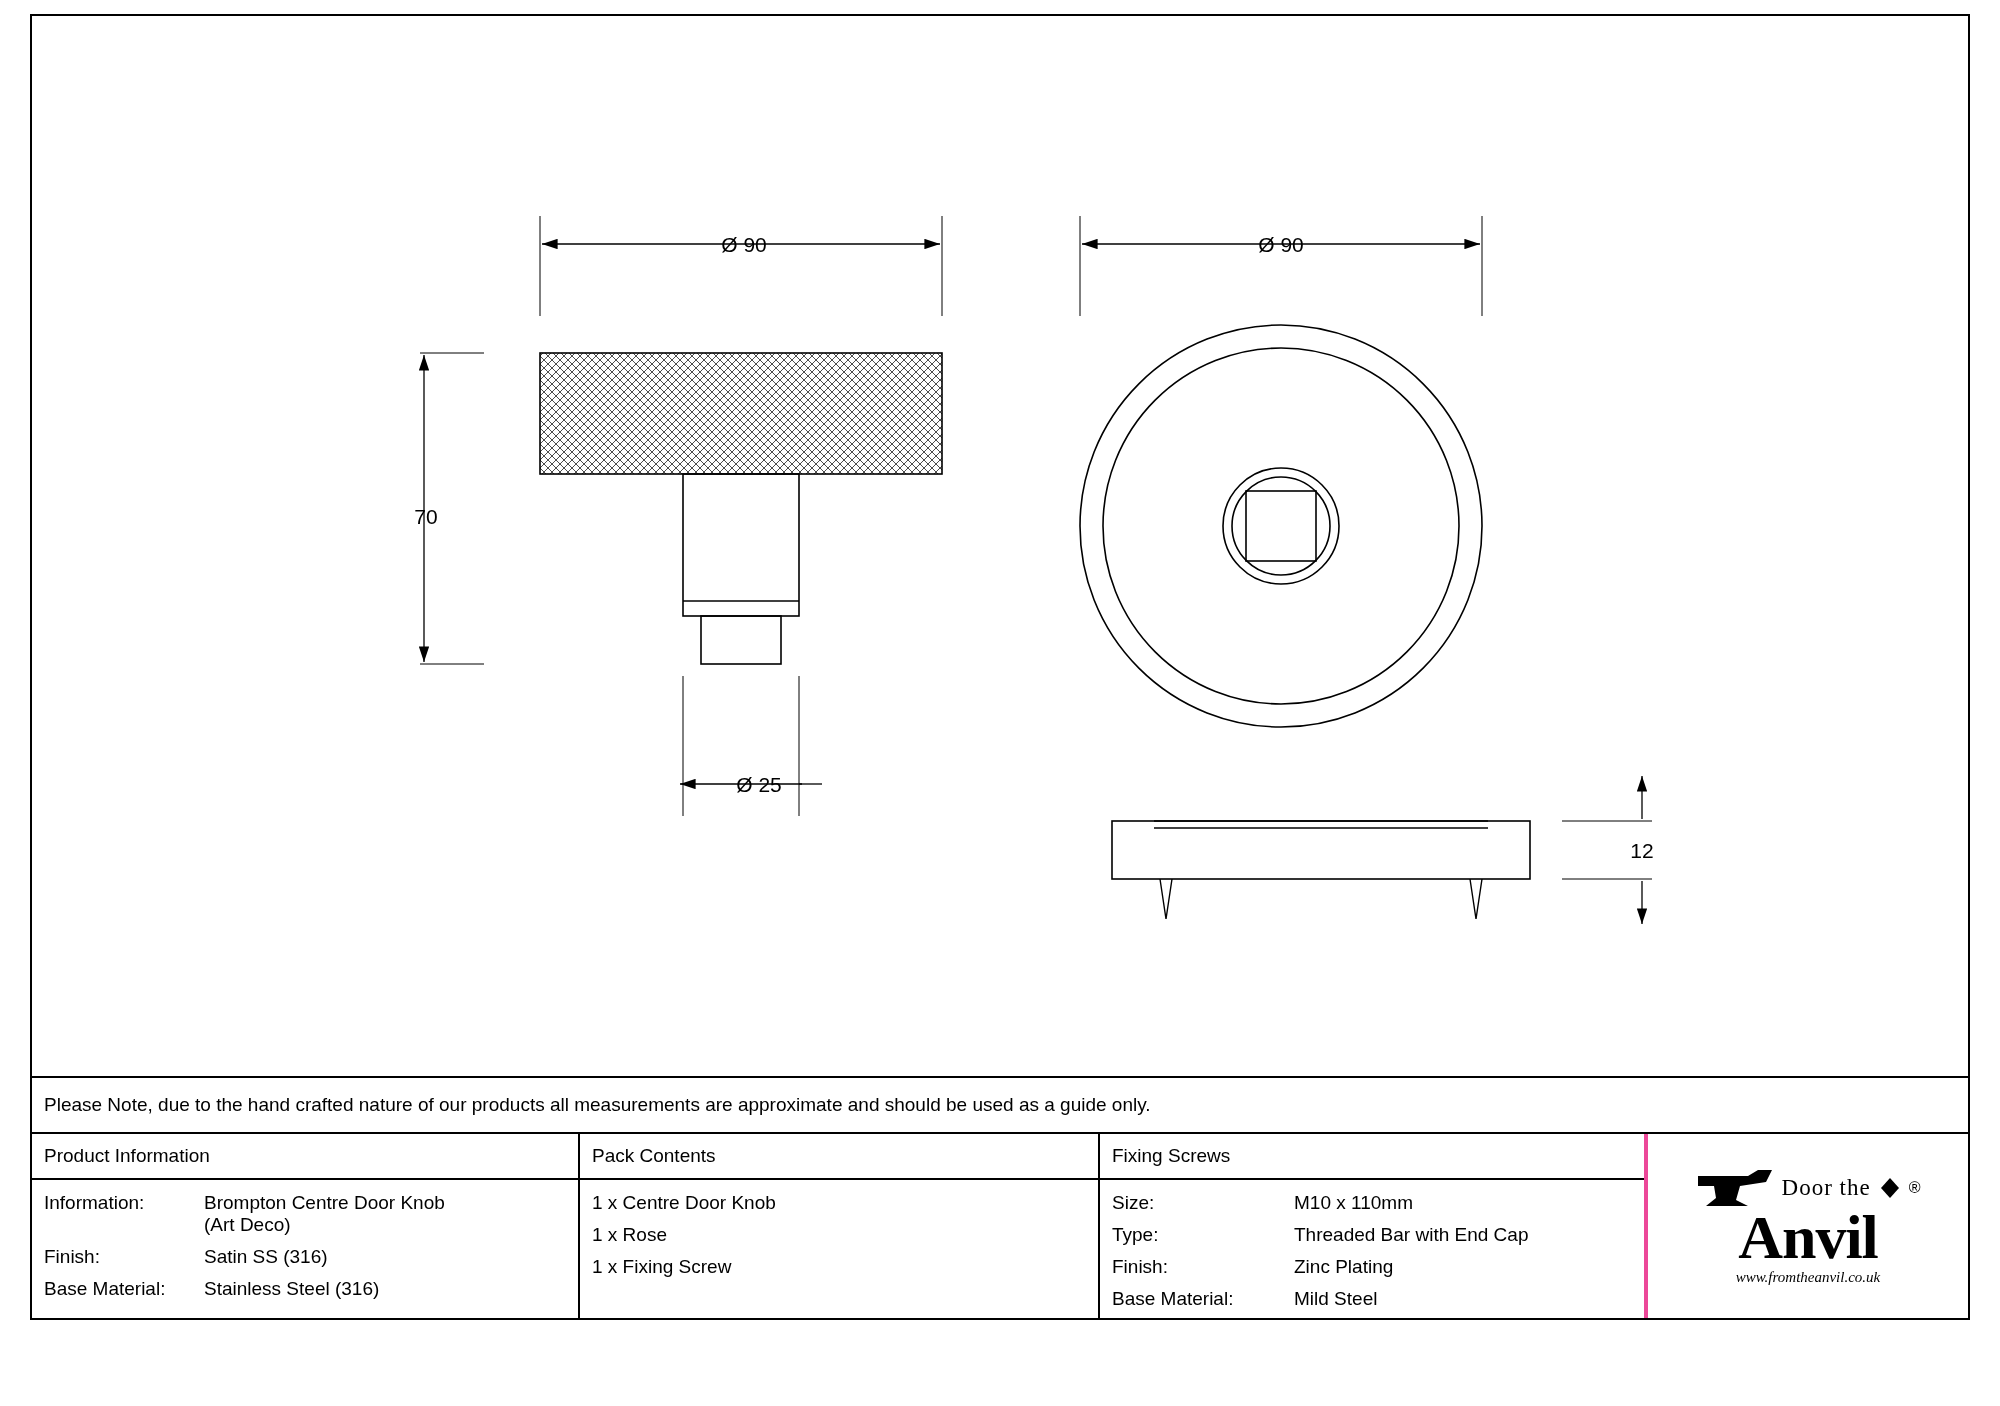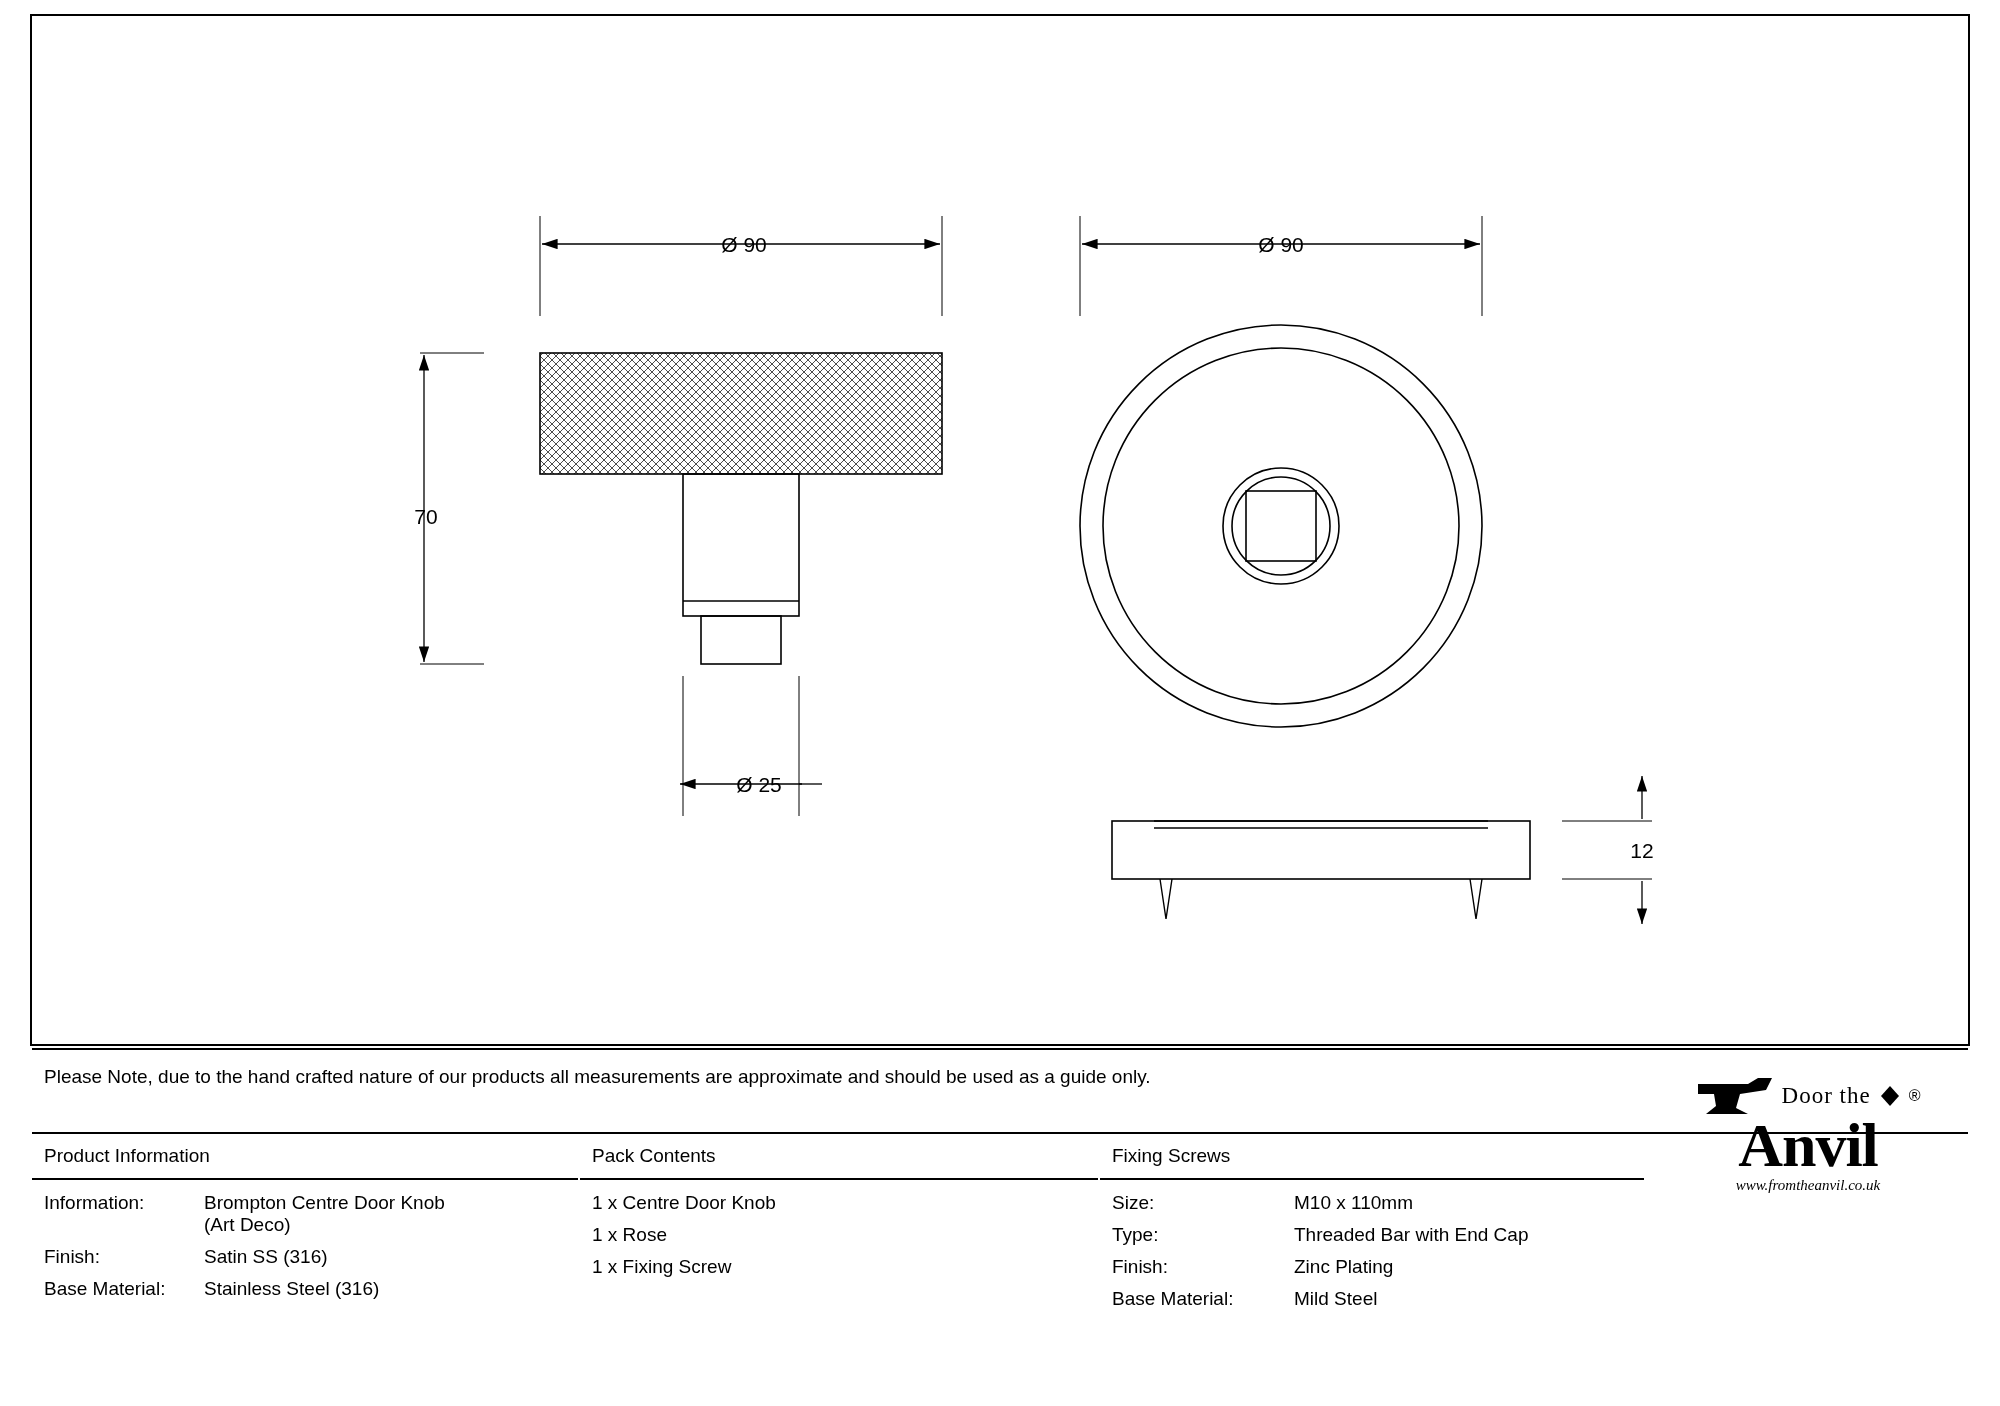--- a/index.html
+++ b/index.html
@@ -1,21 +1,21 @@
 <!DOCTYPE html>
 <html><head>
 <meta charset="utf-8">
 <style>
   html,body{margin:0;padding:0;background:#ffffff;}
   body{width:2000px;height:1406px;font-family:"Liberation Sans",sans-serif;color:#000;}
-  .sheet{position:relative;width:1940px;height:1032px;margin:14px auto 16px;border:2px solid #000;box-sizing:border-box;}
+  .sheet{position:relative;width:1940px;height:1306px;margin:14px auto 16px;border:2px solid #000;box-sizing:border-box;}
   .drawing{position:relative;height:1060px;width:100%;}
   svg{display:block;}
   .note{
-    position:absolute;left:0;right:0;top:1032px;height:56px;
+    position:absolute;left:0;right:0;top:1060px;height:56px;
     border-top:2px solid #000;box-sizing:border-box;
     display:flex;align-items:center;padding-left:12px;
     font-size:19px;
   }
   .tables{
     position:absolute;left:0;right:0;top:1116px;bottom:0;
     border-top:2px solid #000;box-sizing:border-box;display:flex;
   }
   .col{box-sizing:border-box;position:relative;}
   .col.c1{width:548px;border-right:2px solid #000;}

